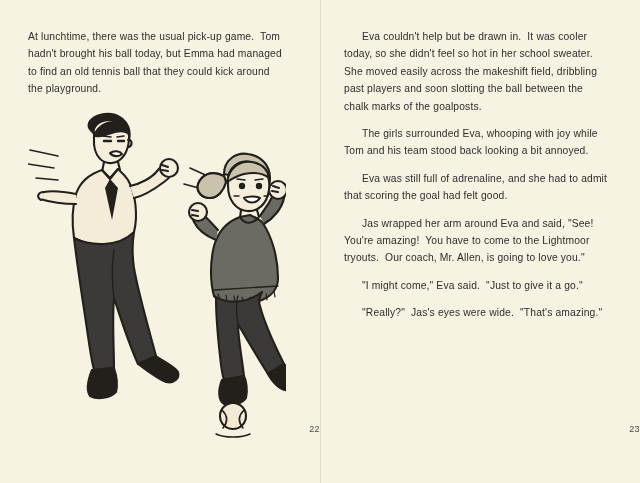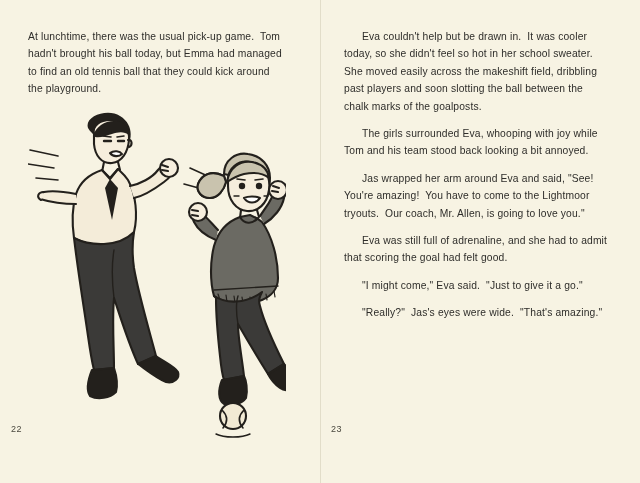--- a/index.html
+++ b/index.html
@@ -49,22 +49,22 @@
     color: #2e2d2a;
     white-space: pre-wrap;
   }
   p.indent {
     text-indent: 18px;
   }
   .folio {
     position: absolute;
     bottom: 24px;
     width: 100%;
-    left: 11px;
-    text-align: left;
+    left: 0;
+    text-align: right;
     font-size: 9px;
     color: #4a483f;
     letter-spacing: 0.4px;
   }
   
   .illo-wrap {
     margin-top: 14px;
     width: 258px;
     height: 330px;
     position: relative;
@@ -185,21 +185,21 @@
         </g>
       </svg>
     </div>
 
     <div class="folio">22</div>
   </div>
 
   <div class="col right">
     <p class="text indent">Eva couldn't help but be drawn in.  It was cooler today, so she didn't feel so hot in her school sweater.  She moved easily across the makeshift field, dribbling past players and soon slotting the ball between the chalk marks of the goalposts.</p>
     <p class="text indent">The girls surrounded Eva, whooping with joy while Tom and his team stood back looking a bit annoyed.</p>
+    <p class="text indent">Eva was still full of adrenaline, and she had to admit that scoring the goal had felt good.</p>
     <p class="text indent">Jas wrapped her arm around Eva and said, "See!  You're amazing!  You have to come to the Lightmoor tryouts.  Our coach, Mr. Allen, is going to love you."</p>
-    <p class="text indent">Eva was still full of adrenaline, and she had to admit that scoring the goal had felt good.</p>
     <p class="text indent">"I might come," Eva said.  "Just to give it a go."</p>
     <p class="text indent">"Really?"  Jas's eyes were wide.  "That's amazing."</p>
 
     <div class="folio">23</div>
   </div>
 
 </div>
 
 </body></html>

